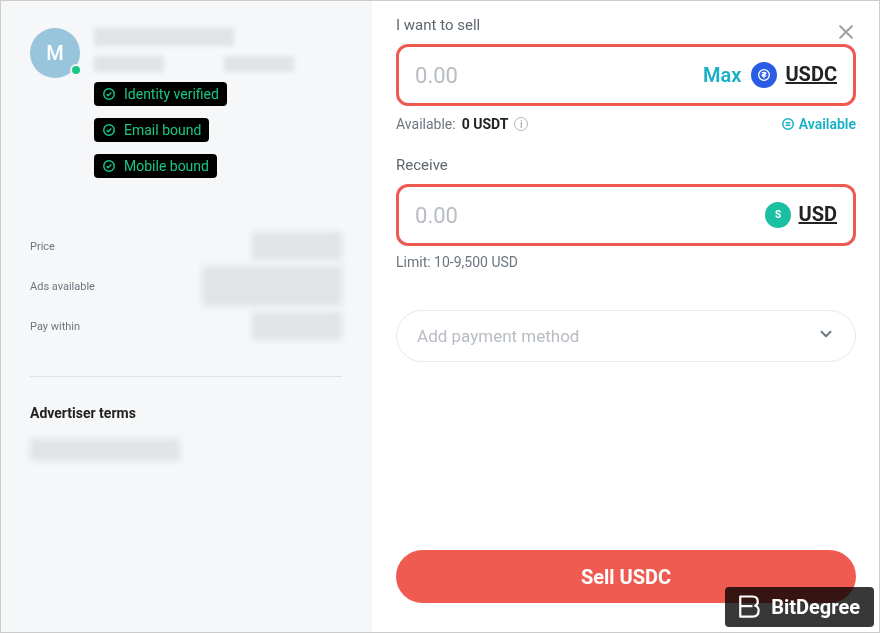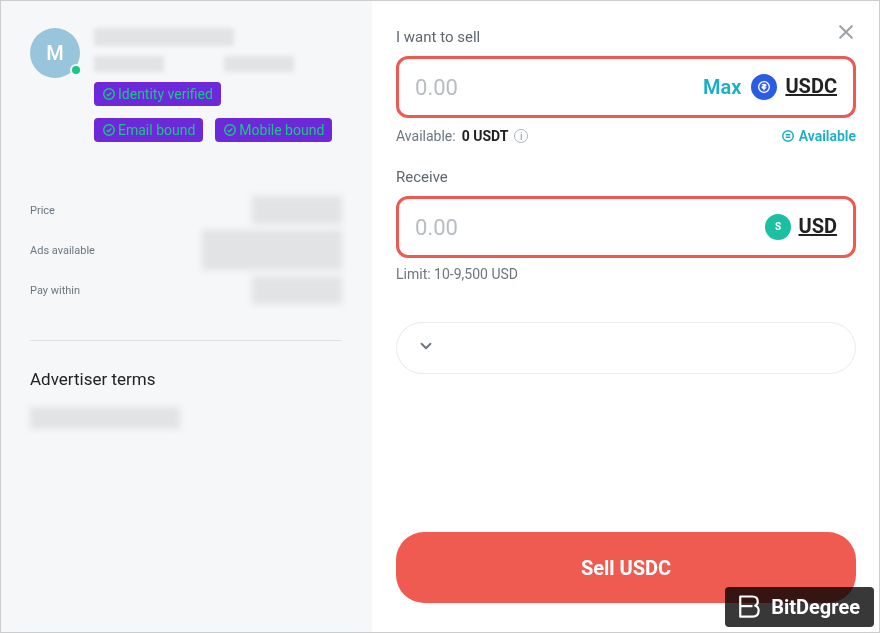--- a/index.html
+++ b/index.html
@@ -1,43 +1,43 @@
 <!DOCTYPE html>
 <html><head>
 <meta charset="utf-8">
 <style>
   * { box-sizing: border-box; margin: 0; padding: 0; font-family: -apple-system, BlinkMacSystemFont, "Segoe UI", Roboto, Helvetica, Arial, sans-serif; }
   body { width: 880px; height: 633px; background: #fff; overflow: hidden; position: relative; }
   .panel { display: flex; height: 100%; }
   .left-col { width: 435px; background: #f5f7f8; padding: 28px 30px 30px 30px; display: flex; flex-direction: column; }
-  .right-col { flex: 1; background: #fff; padding: 28px 24px 30px 24px; display: flex; flex-direction: column; position: relative; }
+  .right-col { flex: 1; background: #fff; padding: 16px 24px 30px 24px; display: flex; flex-direction: column; position: relative; }
 
   
   .profile-row { display: flex; gap: 14px; }
   .avatar-wrap { position: relative; width: 50px; height: 50px; }
   .avatar { width: 50px; height: 50px; border-radius: 50%; background: #98c4dc; color: #fff; display: flex; align-items: center; justify-content: center; font-size: 20px; font-weight: 500; }
   .presence { position: absolute; bottom: 2px; right: -2px; width: 12px; height: 12px; border-radius: 50%; background: #19c785; border: 2px solid #f5f7f8; }
   .profile-body { flex: 1; }
   .blur-block { background: #e1e3e5; filter: blur(2px); border-radius: 2px; }
   .name-blur { width: 140px; height: 18px; margin-bottom: 10px; }
   .sub-row { display: flex; gap: 60px; margin-bottom: 10px; }
   .sub-blur1 { width: 70px; height: 16px; }
   .sub-blur2 { width: 70px; height: 16px; }
   .badges { display: flex; flex-wrap: wrap; gap: 12px; margin-top: 6px; }
-  .badge { display: inline-flex; align-items: center; gap: 2px; background: #6d28d9; color: #19c785; font-size: 14px; padding: 4px 8px; border-radius: 4px; }
+  .badge { display: inline-flex; align-items: center; gap: 8px; background: #000000; color: #19c785; font-size: 14px; padding: 4px 8px; border-radius: 4px; }
   .badge svg { width: 14px; height: 14px; }
 
   .details { margin-top: 48px; }
   .detail-row { display: flex; align-items: center; justify-content: space-between; height: 40px; color: #6b7680; font-size: 11px; }
   .detail-blur { width: 90px; height: 28px; background: #e1e3e5; filter: blur(3px); }
   .detail-blur.big { width: 140px; height: 40px; }
 
   .hr { margin-top: 30px; margin-bottom: 28px; border: none; border-top: 1px solid #dfe3e6; }
 
-  .terms-title { font-size: 17px; font-weight: 400; color: #222; }
+  .terms-title { font-size: 14px; font-weight: 700; color: #222; }
   .terms-blur { margin-top: 18px; width: 150px; height: 22px; background: #e1e3e5; filter: blur(3px); }
 
   
   .close-btn { position: absolute; top: 20px; right: 22px; width: 24px; height: 24px; color: #9aa2a9; cursor: pointer; display: flex; align-items: center; justify-content: center; }
   .close-btn svg { width: 20px; height: 20px; }
 
   .field-label { font-size: 15px; color: #5e6770; margin-bottom: 10px; }
   .section-gap { height: 24px; }
 
   .amount-box { position: relative; border: 3px solid #ee5a52; border-radius: 12px; height: 62px; display: flex; align-items: center; padding: 0 16px; gap: 10px; }
@@ -58,21 +58,21 @@
   .transfer-link svg { width: 14px; height: 14px; }
 
   .limit-text { margin-top: 8px; font-size: 14px; color: #6b7680; }
 
   .paid-box { border: 1px solid #e7eaec; border-radius: 26px; height: 52px; display: flex; align-items: center; justify-content: space-between; padding: 0 20px; font-size: 17px; color: #b7bdc2; cursor: pointer; margin-top: 6px; }
   .chevron { color: #6b7680; }
   .chevron svg { width: 18px; height: 18px; }
 
   .flex-spacer { flex: 1; }
 
-  .sell-btn { background: #f05b51; color: #fff; font-size: 20px; font-weight: 700; border: none; height: 71px; border-radius: 28px; width: 100%; cursor: pointer; }
+  .sell-btn { background: #f05b51; color: #fff; font-size: 20px; font-weight: 700; border: none; height: 53px; border-radius: 28px; width: 100%; cursor: pointer; }
 
   
   .watermark { position: absolute; right: 6px; bottom: 6px; display: flex; align-items: center; gap: 8px; background: rgba(0,0,0,0.78); color: #fff; font-size: 20px; font-weight: 700; padding: 6px 14px 6px 10px; border-radius: 4px; }
   .wm-logo { width: 28px; height: 28px; }
   .outer-frame { position:absolute; inset:0; border:1px solid #ccc; pointer-events:none; }
 </style>
 </head>
 <body>
 
 <div class="panel">
@@ -187,20 +187,21 @@
         </span>
         <span>USD</span>
       </span>
     </div>
     <div class="limit-text">Limit: 10-9,500 USD</div>
 
     <div class="section-gap"></div>
     <div style="height:10px"></div>
 
     <div class="paid-box">
+      <span>Add payment method</span>
       <span class="chevron">
         <svg viewBox="0 0 24 24" fill="none" stroke="currentColor" stroke-width="2.5" stroke-linecap="round" stroke-linejoin="round">
             <path d="M6 9l6 6 6-6"></path>
           </svg>
       </span>
     </div>
 
     <div class="flex-spacer"></div>
 
     <button class="sell-btn">Sell USDC</button>

